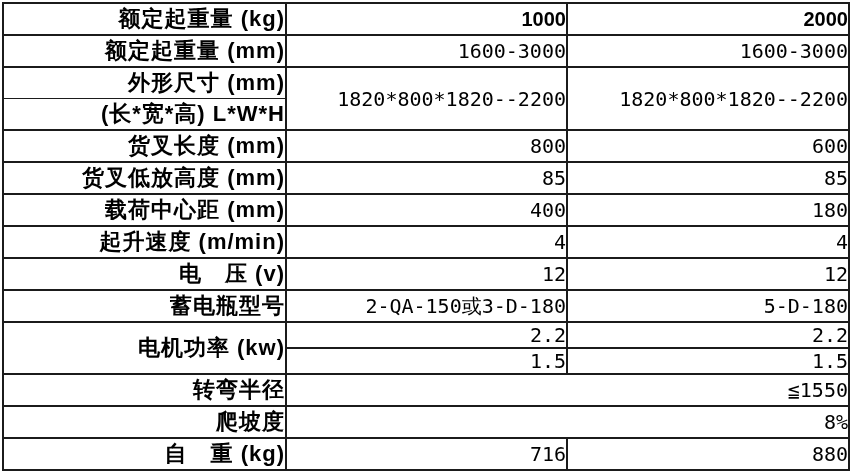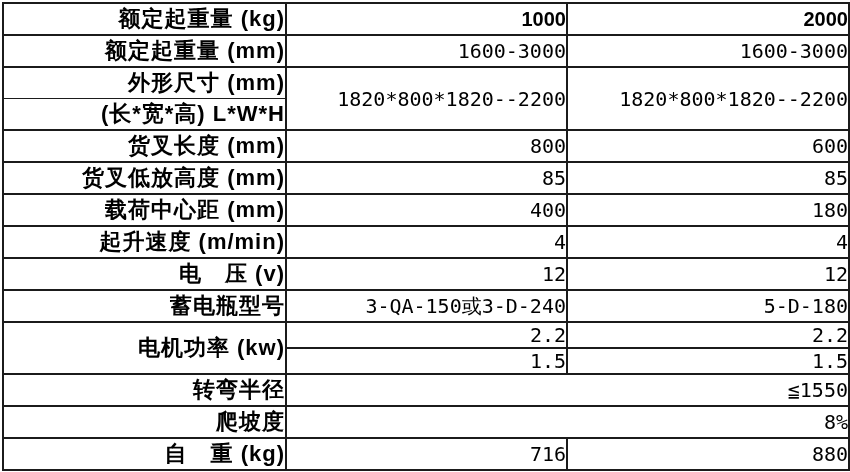--- a/index.html
+++ b/index.html
@@ -104,21 +104,21 @@
         <td class="value-cell">4</td>
         <td class="value-cell">4</td>
       </tr>
       <tr>
         <td class="label-cell">电　压 (v)</td>
         <td class="value-cell">12</td>
         <td class="value-cell">12</td>
       </tr>
       <tr>
         <td class="label-cell">蓄电瓶型号</td>
-        <td class="value-cell">3-QA-150或3-D-240</td>
+        <td class="value-cell">2-QA-150或3-D-180</td>
         <td class="value-cell">5-D-180</td>
       </tr>
       <tr>
         <td class="label-cell" rowspan="2">电机功率 (kw)</td>
         <td class="value-cell">2.2</td>
         <td class="value-cell">2.2</td>
       </tr>
       <tr>
         <td class="value-cell">1.5</td>
         <td class="value-cell">1.5</td>

